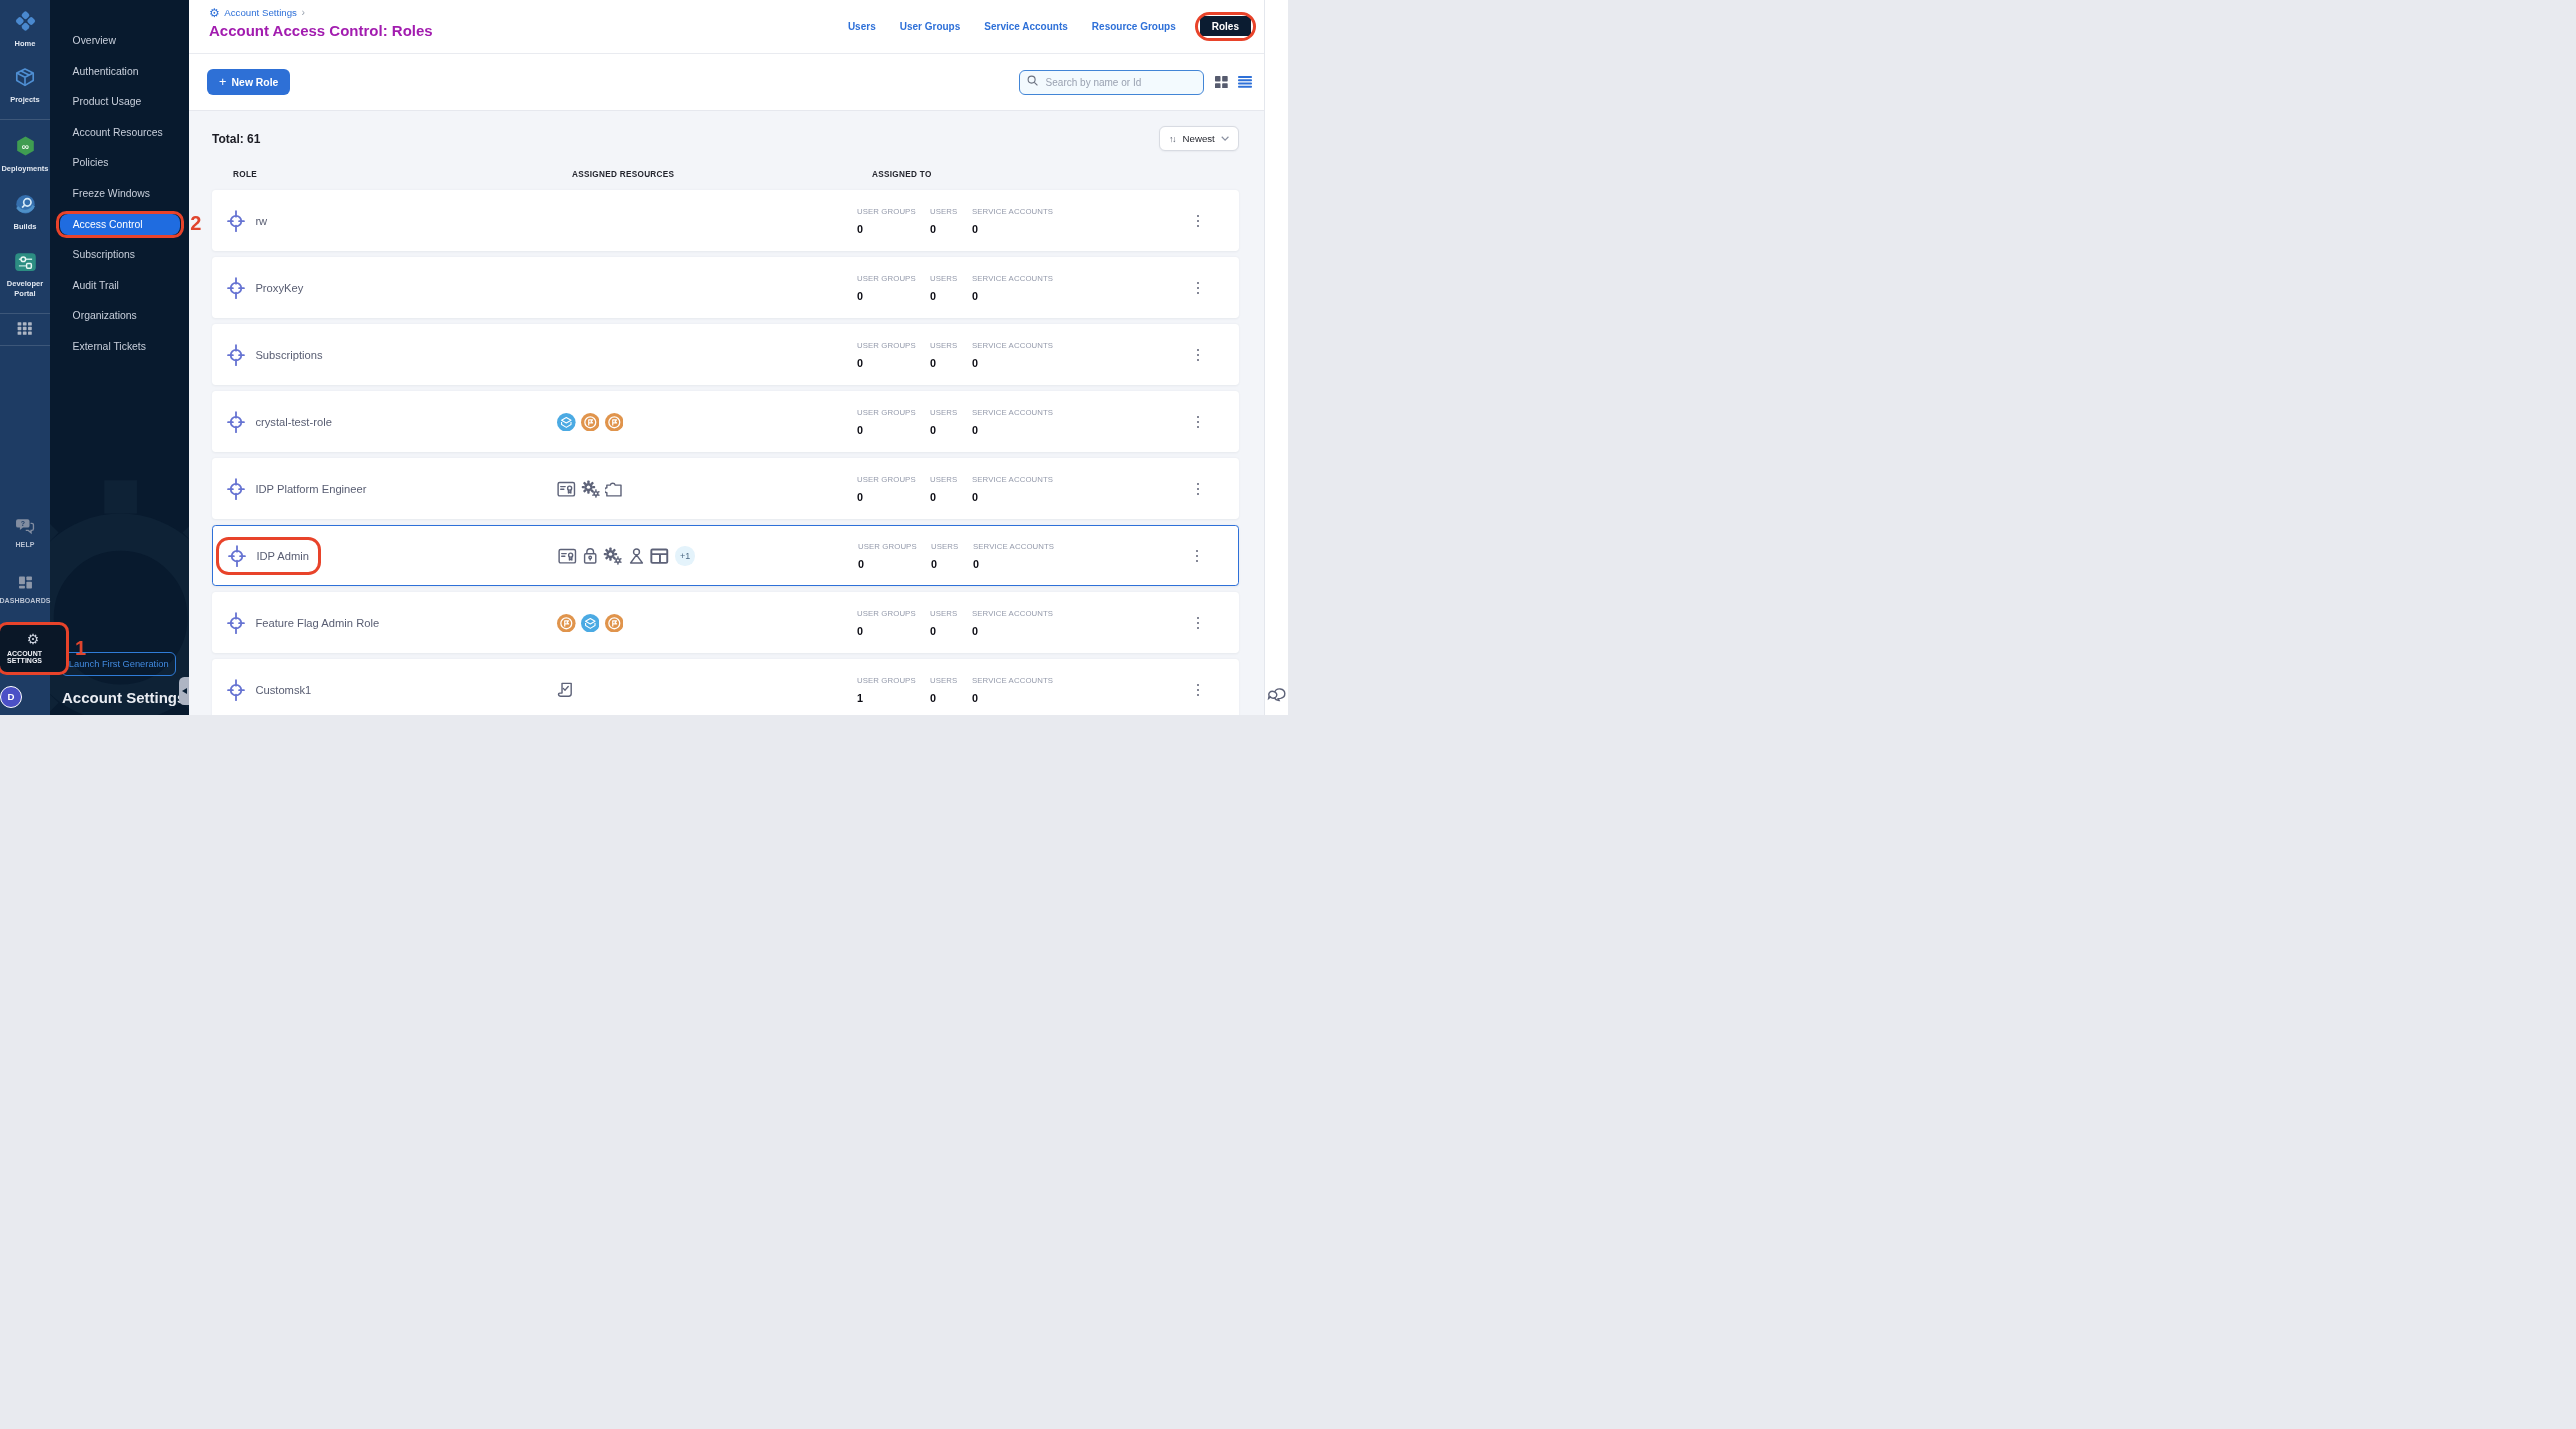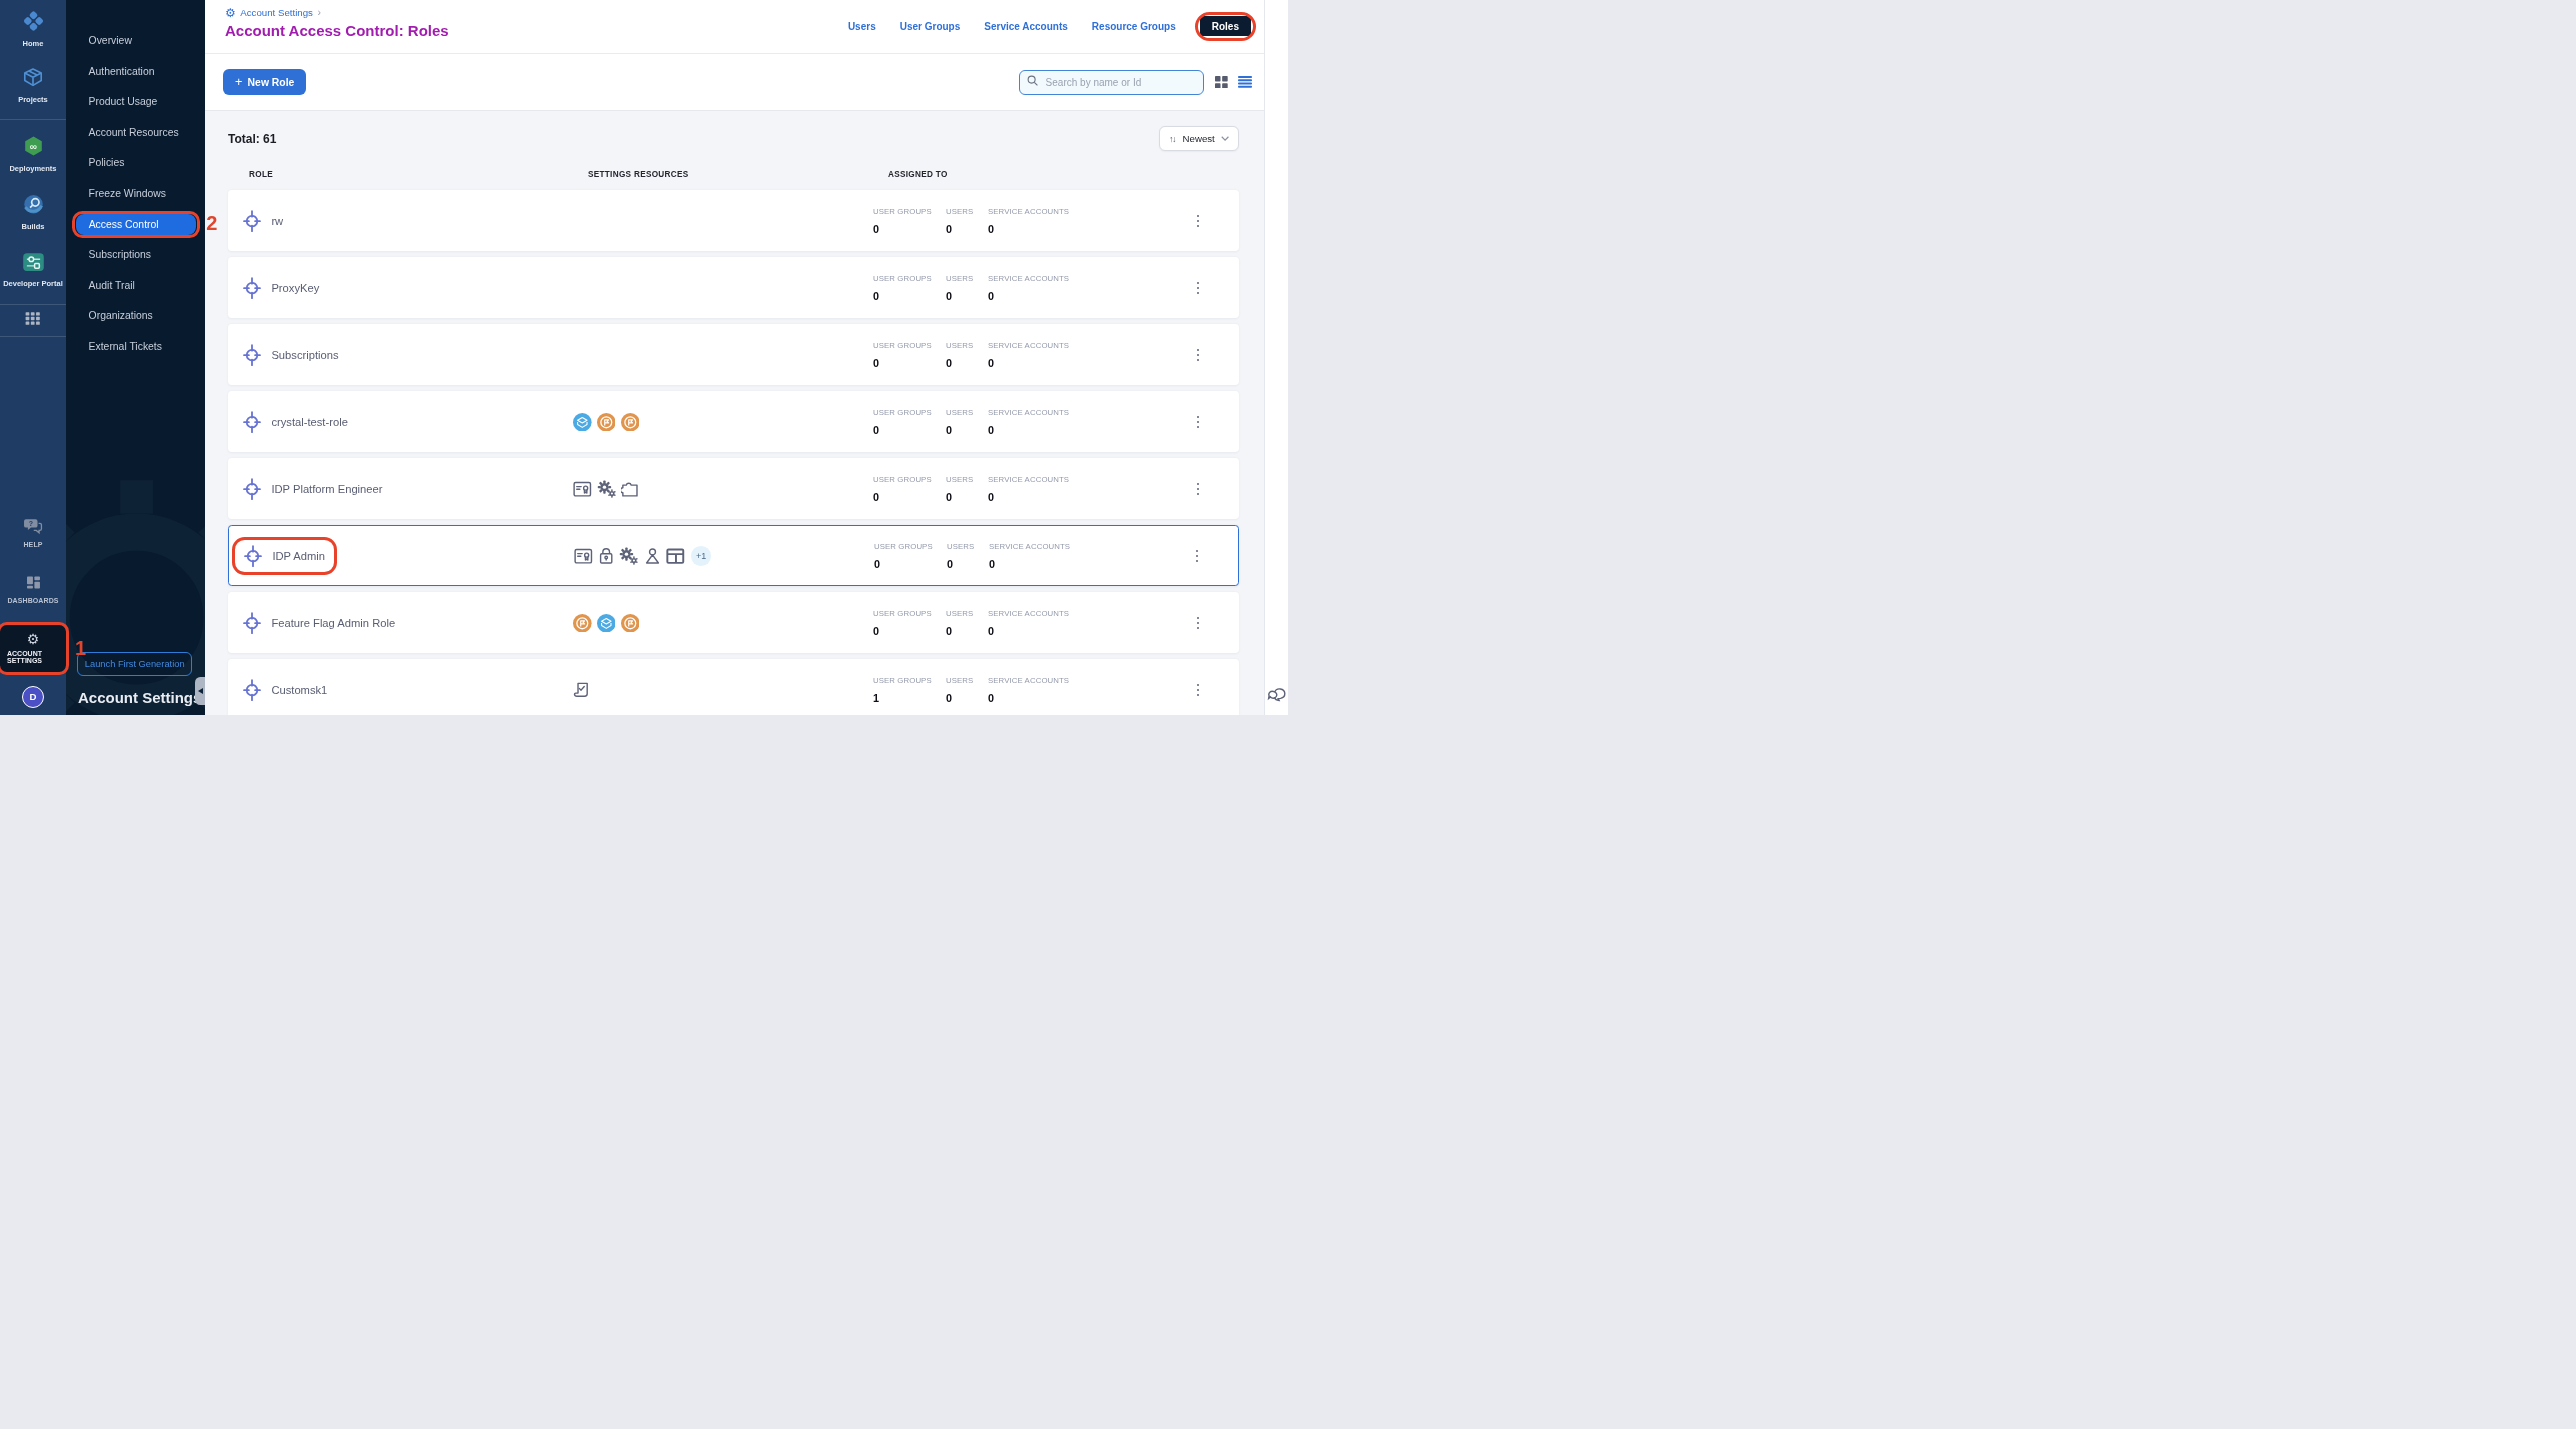--- a/index.html
+++ b/index.html
@@ -1,20 +1,20 @@
 <!DOCTYPE html>
 <html style="font-size:12px"><head>
 <meta charset="utf-8">
 <style>
   html,body{margin:0;padding:0;background:#e8eaef;}
   .app{width:1288px;height:715px;display:flex;position:relative;overflow:hidden;background:#f3f5f9;
        font-family:"Liberation Sans","DejaVu Sans",sans-serif;}
 
   
-  .rail{width:66px;flex:none;background:#1e3c64;display:flex;flex-direction:column;align-items:center;
+  .rail{width:50px;flex:none;background:#1e3c64;display:flex;flex-direction:column;align-items:flex-start;
         color:#d7dde8;position:relative;z-index:7;}
   .rail-item{width:100%;display:flex;flex-direction:column;align-items:center;gap:3.7px;
              font-size:7.5px;font-weight:700;text-align:center;color:#e2e8f1;cursor:pointer;line-height:1.25;}
   .rail-div{width:100%;border-top:0.7px solid rgba(255,255,255,.14);}
   .rail-label-dim{font-size:7px;font-weight:600;color:#b9c2d2;letter-spacing:0.1px;}
   .acct-tile{width:66px;background:#0a1727;border-radius:7.5px;padding:8.2px 0 9px;position:relative;
              display:flex;flex-direction:column;align-items:center;gap:3.7px;cursor:pointer;
              font-size:7px;font-weight:700;color:#f0f2f7;box-sizing:border-box;}
   .acct-tile .gear-glyph{font-size:14px;color:#cdd3df;line-height:1;}
   .avatar{width:20px;height:20px;border-radius:50%;background:#4b50c6;border:1.5px solid #fff;
@@ -315,21 +315,21 @@
           <span class="sort-arrows">↑↓</span>
           <span>Newest</span>
           <svg width="8.2" height="5.2" viewBox="0 0 11 7">
               <path d="M1 1l4.5 4.5L10 1" stroke="#8a90a0" stroke-width="1.6" fill="none"></path>
             </svg>
         </div>
       </div>
 
       <div class="col-headers">
         <span class="ch-role">ROLE</span>
-        <span class="ch-res">SETTINGS RESOURCES</span>
+        <span class="ch-res">ASSIGNED RESOURCES</span>
         <span class="ch-asg">ASSIGNED TO</span>
       </div>
 
       <div class="rows">
 
         <div class="card">
           <div class="cell-role">
               <span class="role-ident">
             <svg width="18" height="22.4" viewBox="0 0 26 32">
                   <g fill="none" stroke="#6673d2" stroke-width="2.6" stroke-linecap="round">

